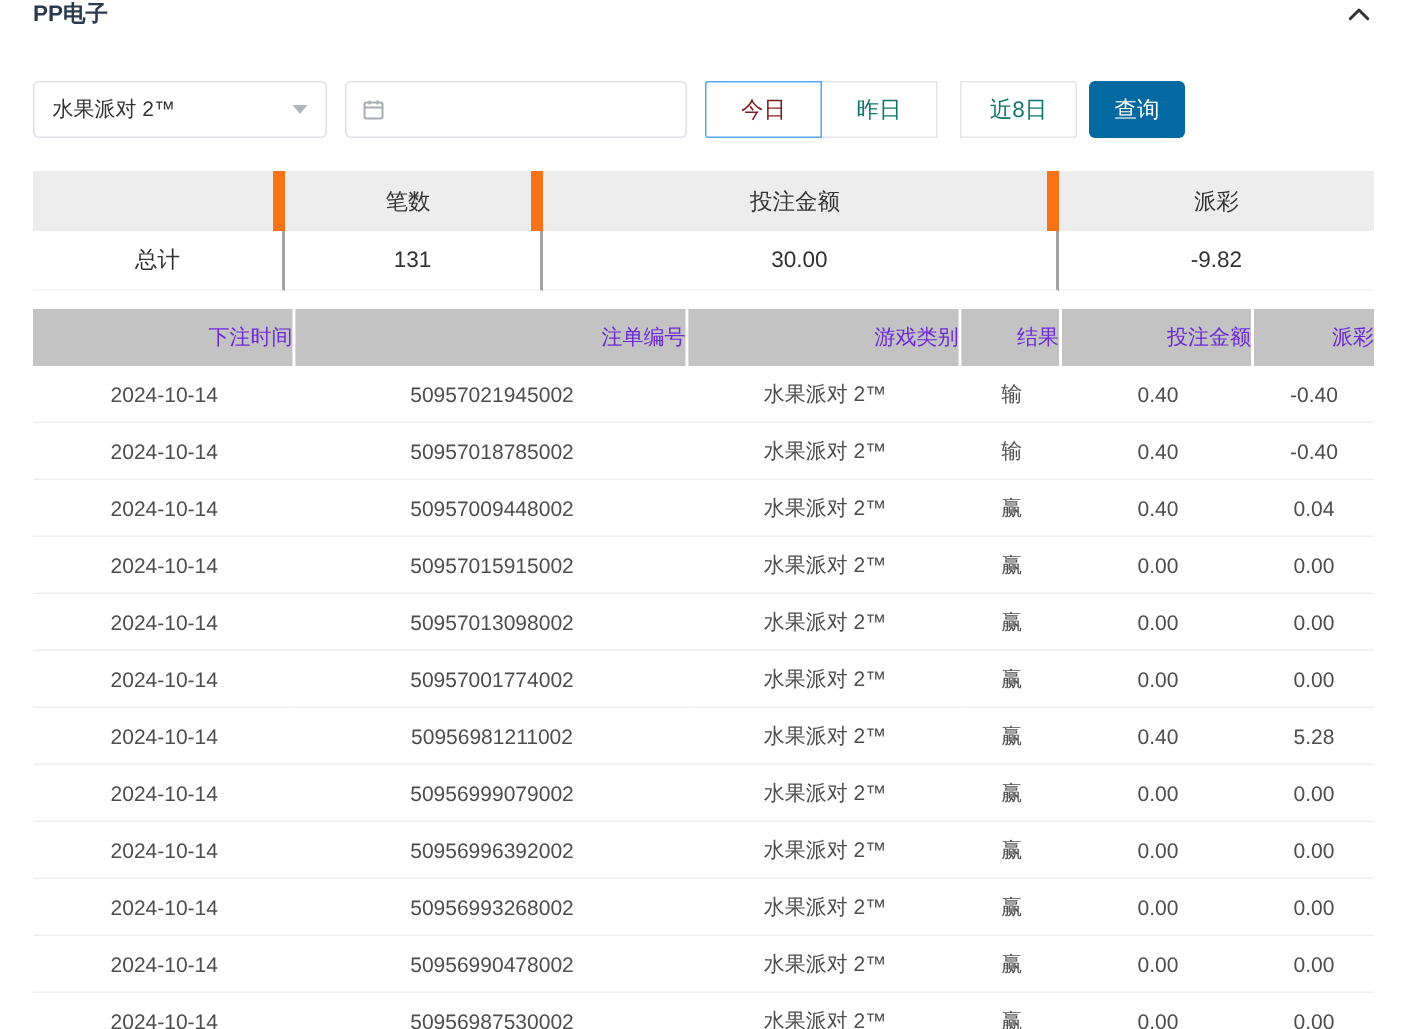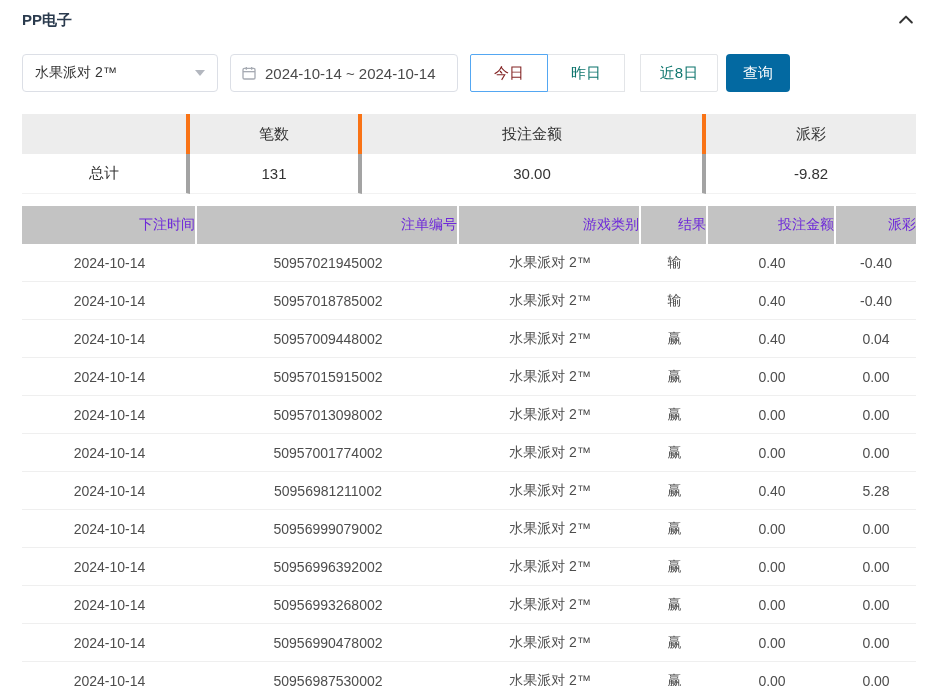--- a/index.html
+++ b/index.html
@@ -2,21 +2,21 @@
 <html><head>
 <meta charset="utf-8">
 <style>
   * { margin: 0; padding: 0; box-sizing: border-box; }
   html, body { width: 938px; height: 686px; overflow: hidden; background: #fff; }
   body { font-family: "Liberation Sans", "DejaVu Sans", sans-serif; color: #333; }
 
   .page { padding: 0 22px; }
 
   .panel-header {
-    display: flex; align-items: center; justify-content: space-between;
+    display: flex; align-items: flex-start; justify-content: space-between;
     padding-top: 0; height: 40px;
   }
   .panel-title { font-size: 15px; font-weight: bold; color: #2b3b4e; }
   .collapse-btn { cursor: pointer; display: flex; align-items: center; }
 
   .filters { display: flex; align-items: center; margin-top: 14px; height: 38px; }
 
   .select-box {
     width: 196px; height: 38px; border: 1px solid #dcdfe6; border-radius: 4px;
     display: flex; align-items: center; justify-content: space-between;
@@ -47,26 +47,26 @@
   .search-btn {
     margin-left: 8px; width: 64px; height: 38px; background: #0369a1; color: #fff;
     border: none; border-radius: 4px; font-size: 15px; cursor: pointer; font-family: inherit;
   }
 
   table { border-collapse: separate; border-spacing: 0; table-layout: fixed; width: 894px; }
 
   .summary-table { margin-top: 22px; font-size: 15px; }
   .summary-table th {
     background: #ededed; height: 40px; font-weight: 400; color: #333;
-    border-right: 4px solid #f97316; text-align: center;
+    border-right: 8px solid #f97316; text-align: center;
   }
   .summary-table th:last-child { border-right: none; }
   .summary-table td {
     height: 40px; text-align: center; background: #fff; color: #333;
-    border-bottom: 1px solid #f2f2f2; border-right: 4px solid #a3a3a3;
+    border-bottom: 1px solid #f2f2f2; border-right: 2px solid #a3a3a3;
   }
   .summary-table td:last-child { border-right: none; }
 
   .main-table { margin-top: 12px; font-size: 14px; }
   .main-table th {
     background: #c3c3c3; color: #6d28d9; height: 38px; font-weight: 400;
     border-right: 2px solid #fff; text-align: right; font-size: 14px;
   }
   .main-table th:last-child { border-right: none; }
   .main-table td {
@@ -98,21 +98,20 @@
 
     <div class="date-box">
       <span class="cal">
         <svg width="16" height="16" viewBox="0 0 24 24" fill="none" stroke="#a7abb3" stroke-width="2">
           <rect x="3" y="5" width="18" height="16" rx="2"></rect>
           <line x1="3" y1="10" x2="21" y2="10"></line>
           <line x1="8" y1="3" x2="8" y2="7"></line>
           <line x1="16" y1="3" x2="16" y2="7"></line>
         </svg>
       </span>
-      <span>2024-10-14 ~ 2024-10-14</span>
     </div>
 
     <div class="btn-group">
         <button class="qbtn active">今日</button>
         <button class="qbtn">昨日</button>
         <button class="qbtn">近8日</button>
       </div>
 
     <button class="search-btn">查询</button>
   </div>

